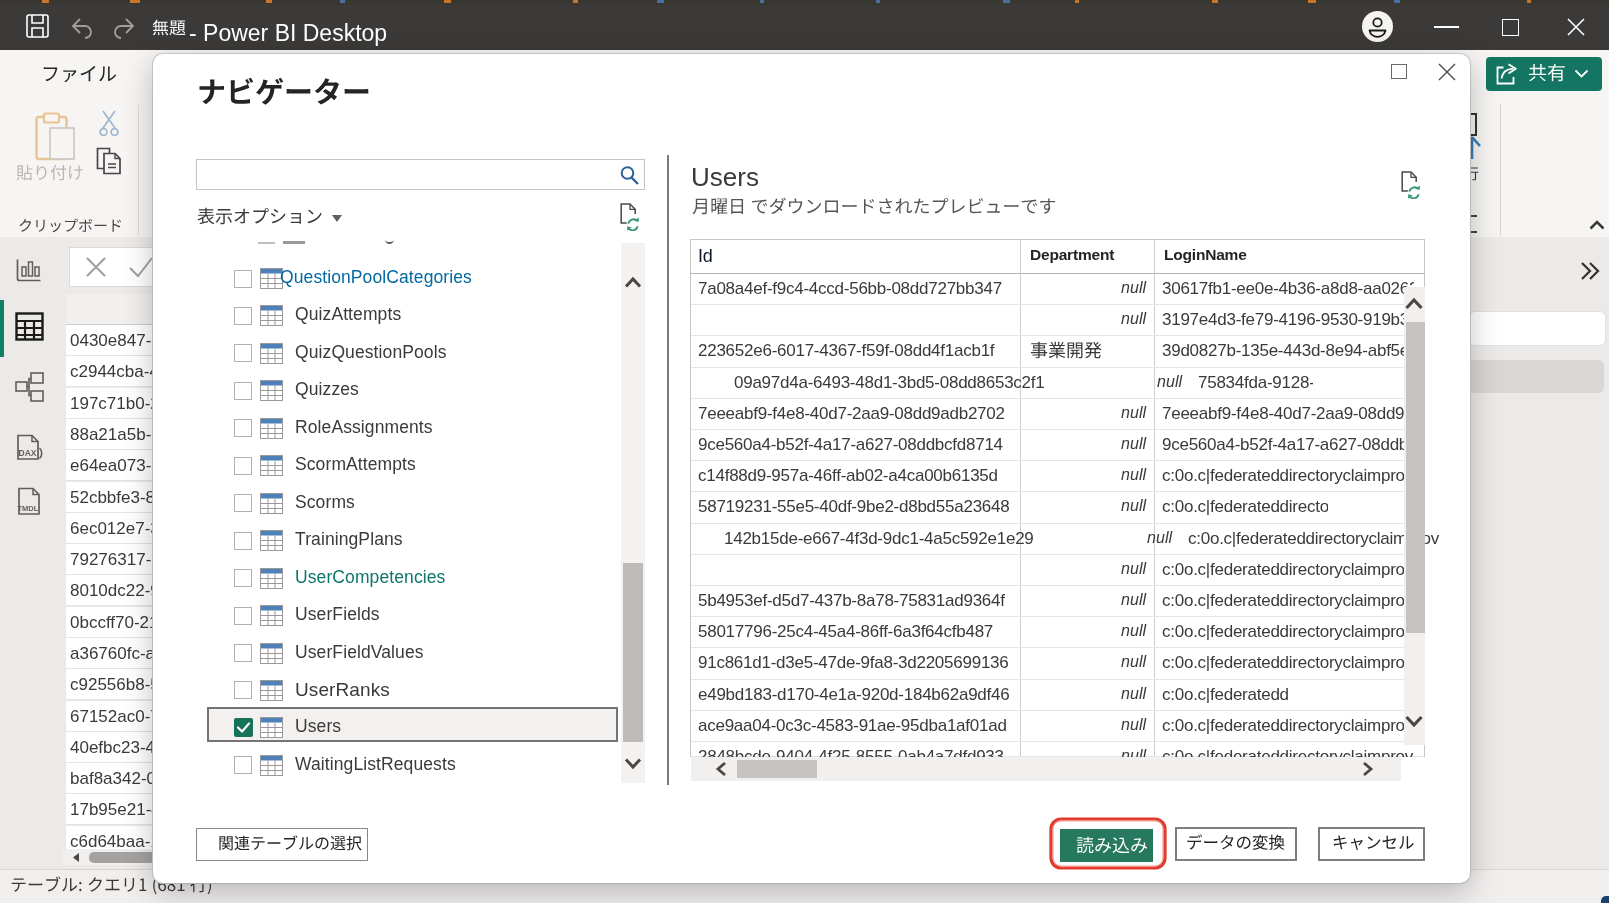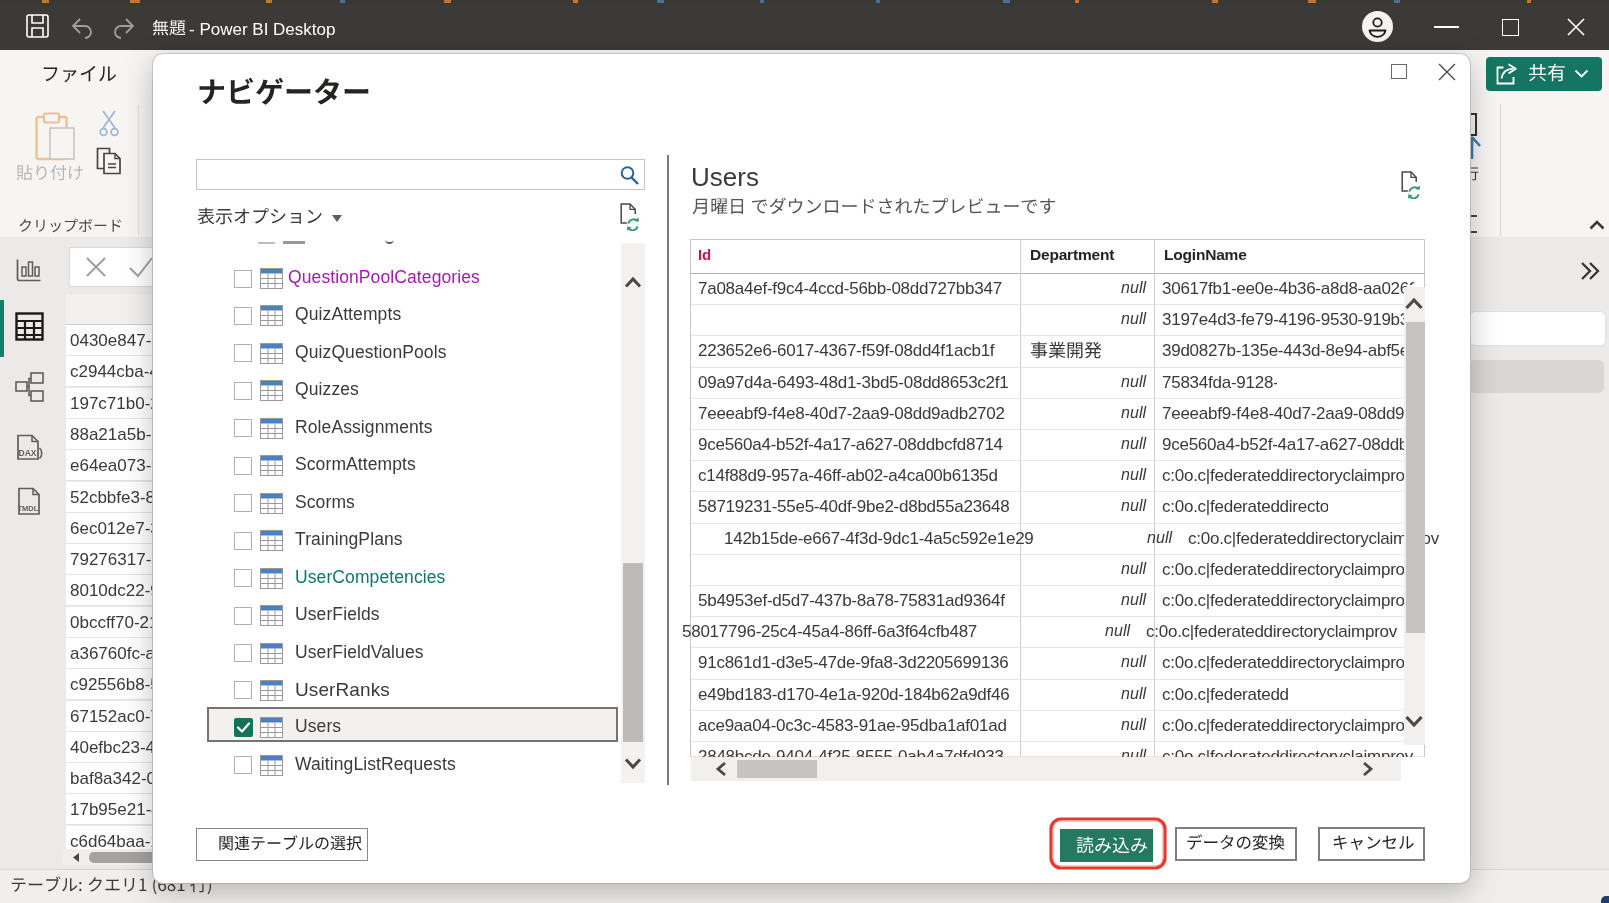--- a/index.html
+++ b/index.html
@@ -29,21 +29,21 @@
     <path d="M2 10h12a6 6 0 0 1 0 12" fill="none" stroke="#a19f9d" stroke-width="1.8"></path>
     <path d="M9 3L2 10l7 7" fill="none" stroke="#a19f9d" stroke-width="1.8"></path>
   </svg>
 <svg class="abs" style="left:113px;top:16px" width="22" height="23" viewBox="0 0 22 23">
     <path d="M20 10H8a6 6 0 0 0 0 12" fill="none" stroke="#a19f9d" stroke-width="1.8"></path>
     <path d="M13 3l7 7-7 7" fill="none" stroke="#a19f9d" stroke-width="1.8"></path>
   </svg>
 <div style="position:absolute;left:152px;top:19px;"><svg width="34.0" height="19.7" viewBox="0 0 34.0 19.7">
       <path d="M5.865 13.039000000000001C6.086 14.042000000000002 6.205 15.368 6.222 16.167L7.463000000000001 15.997000000000002C7.446000000000001 15.215000000000002 7.259 13.923 7.038 12.920000000000002ZM9.333 13.039000000000001C9.775 14.042000000000002 10.200000000000001 15.368 10.370000000000001 16.184L11.628 15.912C11.458 15.113000000000001 10.982000000000001 13.804 10.523000000000001 12.818000000000001ZM12.801 12.920000000000002C13.651000000000002 13.974 14.620000000000001 15.436000000000002 15.045000000000002 16.354L16.303 15.895000000000001C15.861 14.977 14.858 13.549000000000001 14.008000000000001 12.529ZM2.89 12.597000000000001C2.482 13.838000000000001 1.683 15.13 0.799 15.844000000000001L1.989 16.337C2.907 15.521 3.672 14.178 4.114 12.903ZM1.173 10.71V11.883000000000001H15.878000000000002V10.71H13.702000000000002V7.82H16.099V6.647H13.702000000000002V3.7910000000000004H15.47V2.635H4.675000000000001C5.015000000000001 2.1080000000000005 5.321000000000001 1.5809999999999995 5.593 1.036999999999999L4.352 0.6799999999999997C3.5360000000000005 2.3970000000000002 2.1590000000000003 4.063000000000001 0.7140000000000001 5.134C1.02 5.321 1.53 5.746 1.7510000000000001 5.9670000000000005C2.261 5.542 2.7880000000000003 5.032 3.298 4.454000000000001V6.647H0.918V7.82H3.298V10.71ZM6.324000000000001 3.7910000000000004V6.647H4.437V3.7910000000000004ZM7.446000000000001 3.7910000000000004H9.401V6.647H7.446000000000001ZM10.506 3.7910000000000004H12.512V6.647H10.506ZM6.324000000000001 7.82V10.71H4.437V7.82ZM7.446000000000001 7.82H9.401V10.71H7.446000000000001ZM10.506 7.82H12.512V10.71H10.506Z M19.941 4.505000000000001H23.256V5.797000000000001H19.941ZM19.941 2.3290000000000006H23.256V3.603999999999999H19.941ZM18.785 1.3940000000000001V6.732000000000001H24.446V1.3940000000000001ZM27.166 6.902000000000001H31.212000000000003V8.177H27.166ZM27.166 9.078H31.212000000000003V10.370000000000001H27.166ZM27.166 4.726000000000001H31.212000000000003V6.0009999999999994H27.166ZM27.404 11.611C26.758000000000003 12.393 25.67 13.158000000000001 24.599 13.668000000000001C24.854 13.838000000000001 25.279 14.246 25.448999999999998 14.450000000000001C26.520000000000003 13.855 27.744 12.886000000000001 28.492 11.934000000000001ZM29.784 12.087C30.719 12.716000000000001 31.841 13.685 32.402 14.382000000000001L33.32 13.787C32.776 13.124 31.637 12.189 30.668 11.577ZM18.955 9.911000000000001C18.887 12.019 18.598 14.297 17.578 15.538C17.85 15.725000000000001 18.207 16.116 18.377 16.371000000000002C19.04 15.589 19.431 14.484 19.686 13.260000000000002C21.216 15.555000000000001 23.749000000000002 15.946000000000002 27.438000000000002 15.946000000000002H32.963C33.031000000000006 15.623000000000001 33.235 15.113000000000001 33.422 14.858C32.419 14.892000000000001 28.22 14.892000000000001 27.438000000000002 14.892000000000001C25.364 14.875 23.613 14.773000000000001 22.27 14.195V11.798H25.16V10.812000000000001H22.27V8.993H25.448999999999998V7.99H17.782V8.993H21.165V13.549000000000001C20.655 13.124 20.213 12.597000000000001 19.89 11.9C19.958 11.237 20.009 10.574000000000002 20.043 9.911000000000001ZM25.993000000000002 3.7910000000000004V11.322000000000001H32.402V3.7910000000000004H29.223L29.733 2.4819999999999993H33.099000000000004V1.513H25.347V2.4819999999999993H28.543C28.424 2.907 28.288 3.383000000000001 28.152 3.7910000000000004Z" fill="#ffffff"></path>
     </svg></div>
-<div class="abs" style="left:189px;top:20px;font-size:17px;color:#fff"> - Power BI Desktop</div>
+<div class="abs" style="left:189px;top:20px;font-size:23px;color:#fff"> - Power BI Desktop</div>
 <svg class="abs" style="left:1362px;top:11px" width="31" height="31" viewBox="0 0 31 31">
     <circle cx="15.5" cy="15.5" r="15.5" fill="#f5f4f3"></circle>
     <circle cx="15.5" cy="11.5" r="4.2" fill="none" stroke="#1b1a19" stroke-width="1.8"></circle>
     <path d="M7.5 19.5a8.2 8.2 0 0 0 16 0z" fill="none" stroke="#1b1a19" stroke-width="1.8" stroke-linejoin="round"></path>
   </svg>
 <div class="abs" style="left:1434px;top:26px;width:25px;height:2px;background:#fff"></div>
 <div class="abs" style="left:1502px;top:19px;width:15px;height:15px;border:1.6px solid #fff"></div>
 <svg class="abs" style="left:1566px;top:17px" width="20" height="20" viewBox="0 0 20 20">
     <path d="M2 2l16 16M18 2L2 18" stroke="#fff" stroke-width="1.6"></path>
   </svg>
@@ -198,21 +198,21 @@
 <div class="abs" style="left:283px;top:241px;width:22px;height:2.5px;background:#9a9896"></div>
 <div class="abs" style="left:385px;top:236px;width:9px;height:6px;border-bottom:2px solid #605e5c;border-radius:0 0 6px 6px"></div>
 <svg style="position:absolute;left:234px;top:269.5px" width="18" height="18" viewBox="0 0 18 18">
     <rect x="0.5" y="0.5" width="17" height="17" fill="#fff" stroke="#b3b1af"></rect>
   </svg>
 <svg style="position:absolute;left:260px;top:268.0px" width="23" height="21" viewBox="0 0 23 21">
     <rect x="0.5" y="0.5" width="22" height="20" fill="#fff" stroke="#9b9997"></rect>
     <rect x="1" y="1" width="21" height="4.5" fill="#4e81ba"></rect>
     <path d="M1 10.5H22M1 15.5H22M8 5.5V20M15 5.5V20" stroke="#9b9997" fill="none"></path>
   </svg>
-<div class="abs" style="left:288px;top:267px;font-size:17.5px;color:#a21caf;letter-spacing:0.1px">QuestionPoolCategories</div>
+<div class="abs" style="left:280px;top:267px;font-size:17.5px;color:#0369a1;letter-spacing:0.1px">QuestionPoolCategories</div>
 <svg style="position:absolute;left:234px;top:306.95px" width="18" height="18" viewBox="0 0 18 18">
     <rect x="0.5" y="0.5" width="17" height="17" fill="#fff" stroke="#b3b1af"></rect>
   </svg>
 <svg style="position:absolute;left:260px;top:305.45px" width="23" height="21" viewBox="0 0 23 21">
     <rect x="0.5" y="0.5" width="22" height="20" fill="#fff" stroke="#9b9997"></rect>
     <rect x="1" y="1" width="21" height="4.5" fill="#4e81ba"></rect>
     <path d="M1 10.5H22M1 15.5H22M8 5.5V20M15 5.5V20" stroke="#9b9997" fill="none"></path>
   </svg>
 <div class="abs" style="left:295px;top:304px;font-size:17.5px;color:#3b3a39;letter-spacing:0.1px">QuizAttempts</div>
 <svg style="position:absolute;left:234px;top:344.4px" width="18" height="18" viewBox="0 0 18 18">
@@ -341,21 +341,21 @@
 <svg style="position:absolute;left:1401px;top:171px" width="22" height="28" viewBox="0 0 22 28">
     <path d="M15.2 11V6.2L10 1H1.2V20h5.6" stroke="#4a4846" stroke-width="1.5" fill="none"></path>
     <path d="M10 1.4V6.4H15" stroke="#4a4846" stroke-width="1.3" fill="none"></path>
     <path d="M8.3 20.6a5.3 5.3 0 0 1 9-2.7" stroke="#35967a" stroke-width="1.8" fill="none"></path>
     <path d="M17.6 23.2a5.3 5.3 0 0 1-9 2.5" stroke="#35967a" stroke-width="1.8" fill="none"></path>
     <path d="M18.9 14.4l-.3 4.6-4.4-1.3z" fill="#35967a"></path>
     <path d="M7 27.8l.3-4.6 4.4 1.4z" fill="#35967a"></path>
   </svg>
 <div class="abs" style="left:690px;top:239px;width:735px;height:518px;border:1px solid #c8c6c4;box-sizing:border-box;background:#fff;overflow:hidden"></div>
 <div class="abs" style="left:690px;top:239px;width:735px;height:35px;border-bottom:1px solid #b5b3b1;box-sizing:border-box"></div>
-<div class="abs" style="left:698px;top:246px;font-size:15px;font-weight:bold;color:#be185d;letter-spacing:-0.2px">Id</div>
+<div class="abs" style="left:698px;top:246px;font-size:18px;font-weight:normal;color:#0f172a;letter-spacing:-0.2px">Id</div>
 <div class="abs" style="left:1030px;top:246px;font-size:15.5px;font-weight:bold;color:#252423;letter-spacing:-0.2px">Department</div>
 <div class="abs" style="left:1164px;top:246px;font-size:15.5px;font-weight:bold;color:#252423;letter-spacing:-0.2px">LoginName</div>
 <div class="abs" style="left:1020px;top:240px;width:1px;height:516px;background:#d0cecc"></div>
 <div class="abs" style="left:1154px;top:240px;width:1px;height:516px;background:#d0cecc"></div>
 <div class="abs" style="left:691px;top:274.0px;width:733px;height:31.2px;border-bottom:1px solid #e8e6e4;box-sizing:border-box;overflow:hidden"></div>
 <div class="abs" style="left:690px;top:274.0px;width:735px;height:31.2px;overflow:hidden">
     <div class="abs" style="left:8px;top:5px;letter-spacing:-0.25px;font-size:17px;color:#3b3a39;width:318px;overflow:hidden;white-space:nowrap">7a08a4ef-f9c4-4ccd-56bb-08dd727bb347</div>
     <div class="abs" style="left:330px;top:5px;width:126px;text-align:right;font-style:italic;font-size:16px;color:#3b3a39">null</div>
     <div class="abs" style="left:472px;top:5px;letter-spacing:-0.25px;font-size:17px;color:#3b3a39;width:252px;overflow:hidden;white-space:nowrap">30617fb1-ee0e-4b36-a8d8-aa0262f1e2a8</div>
   </div>
@@ -366,21 +366,21 @@
   </div>
 <div class="abs" style="left:691px;top:336.4px;width:733px;height:31.2px;border-bottom:1px solid #e8e6e4;box-sizing:border-box;overflow:hidden"></div>
 <div class="abs" style="left:690px;top:336.4px;width:735px;height:31.2px;overflow:hidden">
     <div class="abs" style="left:8px;top:5px;letter-spacing:-0.25px;font-size:17px;color:#3b3a39;width:318px;overflow:hidden;white-space:nowrap">223652e6-6017-4367-f59f-08dd4f1acb1f</div>
     <div class="abs" style="left:340px;top:5px"><svg width="72.0" height="20.9" viewBox="0 0 72.0 20.9">
         <path d="M2.412 13.482V14.544H8.261999999999999V15.768C8.261999999999999 16.092 8.154 16.182 7.811999999999999 16.2C7.505999999999999 16.218 6.4079999999999995 16.236 5.327999999999999 16.2C5.508 16.506 5.742 17.009999999999998 5.813999999999999 17.334C7.326 17.334 8.261999999999999 17.316 8.819999999999999 17.118C9.378 16.919999999999998 9.629999999999999 16.596 9.629999999999999 15.768V14.544H13.95V15.336H15.318V12.132H17.189999999999998V11.052H15.318V8.802H9.629999999999999V7.524000000000001H15.03V4.338000000000001H9.629999999999999V3.2760000000000016H16.83V2.16H9.629999999999999V0.7200000000000006H8.261999999999999V2.16H1.206V3.2760000000000016H8.261999999999999V4.338000000000001H3.0959999999999996V7.524000000000001H8.261999999999999V8.802H2.574V9.792000000000002H8.261999999999999V11.052H0.8639999999999999V12.132H8.261999999999999V13.482ZM4.3919999999999995 5.292H8.261999999999999V6.57H4.3919999999999995ZM9.629999999999999 5.292H13.661999999999999V6.57H9.629999999999999ZM9.629999999999999 9.792000000000002H13.95V11.052H9.629999999999999ZM9.629999999999999 12.132H13.95V13.482H9.629999999999999Z M23.022 5.202C23.381999999999998 5.76 23.724 6.48 23.886 7.020000000000001H19.944V8.136H26.298000000000002V9.45H20.844V10.494H26.298000000000002V11.826H19.152V12.978H25.073999999999998C23.436 14.238 20.934 15.318 18.666 15.84C18.972 16.128 19.368 16.632 19.548 16.974C21.906 16.326 24.552 15.012 26.298000000000002 13.446V17.28H27.648V13.356C29.394 15.012 32.022 16.362 34.452 17.028C34.65 16.668 35.046 16.128 35.352000000000004 15.84C33.03 15.336 30.528 14.274000000000001 28.872 12.978H34.92V11.826H27.648V10.494H33.318V9.45H27.648V8.136H34.2V7.020000000000001H30.095999999999997C30.456 6.462 30.851999999999997 5.7780000000000005 31.212 5.094000000000001L31.14 5.0760000000000005H34.848V3.9240000000000013H32.04C32.525999999999996 3.2220000000000013 33.12 2.232000000000001 33.623999999999995 1.3140000000000018L32.238 0.9360000000000017C31.932 1.7460000000000004 31.338 2.934000000000001 30.851999999999997 3.6900000000000013L31.536 3.9240000000000013H29.357999999999997V0.7020000000000017H28.061999999999998V3.9240000000000013H25.919999999999998V0.7020000000000017H24.642V3.9240000000000013H22.428L23.364 3.564C23.094 2.844000000000001 22.445999999999998 1.7100000000000009 21.816 0.9000000000000004L20.664 1.2960000000000012C21.222 2.1060000000000016 21.852 3.186 22.104 3.9240000000000013H19.206V5.0760000000000005H23.706ZM29.7 5.0760000000000005C29.448 5.688000000000001 29.088 6.444000000000001 28.782 6.966000000000001L28.962 7.020000000000001H24.732L25.272 6.912000000000001C25.128 6.390000000000001 24.75 5.634 24.372 5.0760000000000005Z M46.188 9.81V11.772H43.668V9.81ZM40.194 11.772V12.924H42.444C42.318 13.968 41.814 15.462 40.302 16.38C40.59 16.578 41.004 16.956 41.202 17.208C42.93 16.038 43.506 14.129999999999999 43.632 12.924H46.188V16.938H47.394V12.924H49.842V11.772H47.394V9.81H49.464V8.694H40.518V9.81H42.48V11.772ZM42.894 4.950000000000001V6.516H38.934V4.950000000000001ZM42.894 3.9960000000000004H38.934V2.5200000000000014H42.894ZM51.156 4.950000000000001V6.534000000000001H47.052V4.950000000000001ZM51.156 3.9960000000000004H47.052V2.5200000000000014H51.156ZM51.804 1.4940000000000015H45.774V7.578000000000001H51.156V15.516C51.156 15.804 51.066 15.894 50.778 15.911999999999999C50.489999999999995 15.911999999999999 49.536 15.911999999999999 48.546 15.894C48.744 16.254 48.924 16.884 48.96 17.244C50.346 17.262 51.245999999999995 17.226 51.786 17.009999999999998C52.308 16.776 52.488 16.344 52.488 15.534V1.4940000000000015ZM37.602 1.4940000000000015V17.298H38.934V7.5600000000000005H44.172V1.4940000000000015Z M69.912 2.9700000000000006C69.264 3.6720000000000006 68.22 4.6080000000000005 67.338 5.3100000000000005C66.906 4.878 66.51 4.41 66.15 3.9240000000000013C67.014 3.2940000000000005 68.02199999999999 2.4300000000000015 68.814 1.6380000000000017L67.788 0.918000000000001C67.23 1.5480000000000018 66.348 2.394 65.556 3.0600000000000005C65.106 2.322000000000001 64.728 1.5660000000000007 64.422 0.7740000000000009L63.251999999999995 1.1340000000000003C64.152 3.4560000000000013 65.538 5.526 67.26599999999999 7.110000000000001H58.806C60.408 5.742000000000001 61.775999999999996 3.9780000000000015 62.55 1.8720000000000017L61.65 1.4400000000000013L61.397999999999996 1.4940000000000015H56.25V2.6820000000000004H60.75C60.318 3.5280000000000005 59.724 4.338000000000001 59.058 5.0760000000000005C58.482 4.536000000000001 57.6 3.8340000000000014 56.88 3.312000000000001L56.016 4.032C56.754 4.59 57.653999999999996 5.364000000000001 58.212 5.922000000000001C57.078 6.948 55.782 7.776 54.522 8.280000000000001C54.792 8.532 55.17 9.0 55.35 9.306000000000001C56.268 8.892 57.186 8.352 58.068 7.704000000000001V8.406H59.976V10.8V11.088000000000001H55.8V12.348H59.832C59.508 13.842 58.464 15.282 55.422 16.308C55.71 16.56 56.124 17.046 56.286 17.37C59.814 16.128 60.912 14.292 61.217999999999996 12.348H64.476V15.228C64.476 16.74 64.872 17.154 66.402 17.154C66.726 17.154 68.43599999999999 17.154 68.75999999999999 17.154C70.092 17.154 70.47 16.488 70.614 14.184C70.23599999999999 14.094 69.696 13.878 69.39 13.644C69.318 15.57 69.228 15.911999999999999 68.652 15.911999999999999C68.292 15.911999999999999 66.87 15.911999999999999 66.582 15.911999999999999C65.97 15.911999999999999 65.862 15.822 65.862 15.246V12.348H70.164V11.088000000000001H65.862V8.406H67.968V7.704000000000001C68.75999999999999 8.334 69.624 8.874 70.542 9.288C70.758 8.928 71.172 8.406 71.496 8.136C70.25399999999999 7.65 69.102 6.93 68.094 6.048C69.012 5.3820000000000014 70.092 4.5 70.92 3.6900000000000013ZM61.326 8.406H64.476V11.088000000000001H61.326V10.818000000000001Z" fill="#3b3a39"></path>
       </svg></div>
     <div class="abs" style="left:472px;top:5px;letter-spacing:-0.25px;font-size:17px;color:#3b3a39;width:252px;overflow:hidden;white-space:nowrap">39d0827b-135e-443d-8e94-abf5e4cd1acb</div>
   </div>
 <div class="abs" style="left:691px;top:367.6px;width:733px;height:31.2px;border-bottom:1px solid #e8e6e4;box-sizing:border-box;overflow:hidden"></div>
-<div class="abs" style="left:690px;top:367.6px;width:587px;height:31.2px;overflow:hidden">
+<div class="abs" style="left:726px;top:367.6px;width:587px;height:31.2px;overflow:hidden">
     <div class="abs" style="left:8px;top:5px;letter-spacing:-0.25px;font-size:17px;color:#3b3a39;width:318px;overflow:hidden;white-space:nowrap">09a97d4a-6493-48d1-3bd5-08dd8653c2f1</div>
     <div class="abs" style="left:330px;top:5px;width:126px;text-align:right;font-style:italic;font-size:16px;color:#3b3a39">null</div>
     <div class="abs" style="left:472px;top:5px;letter-spacing:-0.25px;font-size:17px;color:#3b3a39;width:252px;overflow:hidden;white-space:nowrap">75834fda-9128-4e97-b7b6-aa6cbc53c2f1</div>
   </div>
 <div class="abs" style="left:691px;top:398.8px;width:733px;height:31.2px;border-bottom:1px solid #e8e6e4;box-sizing:border-box;overflow:hidden"></div>
 <div class="abs" style="left:690px;top:398.8px;width:735px;height:31.2px;overflow:hidden">
     <div class="abs" style="left:8px;top:5px;letter-spacing:-0.25px;font-size:17px;color:#3b3a39;width:318px;overflow:hidden;white-space:nowrap">7eeeabf9-f4e8-40d7-2aa9-08dd9adb2702</div>
     <div class="abs" style="left:330px;top:5px;width:126px;text-align:right;font-style:italic;font-size:16px;color:#3b3a39">null</div>
     <div class="abs" style="left:472px;top:5px;letter-spacing:-0.25px;font-size:17px;color:#3b3a39;width:252px;overflow:hidden;white-space:nowrap">7eeeabf9-f4e8-40d7-2aa9-08dd9adb2702</div>
   </div>
@@ -413,21 +413,21 @@
     <div class="abs" style="left:330px;top:5px;width:126px;text-align:right;font-style:italic;font-size:16px;color:#3b3a39">null</div>
     <div class="abs" style="left:472px;top:5px;letter-spacing:-0.25px;font-size:17px;color:#3b3a39;width:252px;overflow:hidden;white-space:nowrap">c:0o.c|federateddirectoryclaimprovider</div>
   </div>
 <div class="abs" style="left:691px;top:586.0px;width:733px;height:31.2px;border-bottom:1px solid #e8e6e4;box-sizing:border-box;overflow:hidden"></div>
 <div class="abs" style="left:690px;top:586.0px;width:735px;height:31.2px;overflow:hidden">
     <div class="abs" style="left:8px;top:5px;letter-spacing:-0.25px;font-size:17px;color:#3b3a39;width:318px;overflow:hidden;white-space:nowrap">5b4953ef-d5d7-437b-8a78-75831ad9364f</div>
     <div class="abs" style="left:330px;top:5px;width:126px;text-align:right;font-style:italic;font-size:16px;color:#3b3a39">null</div>
     <div class="abs" style="left:472px;top:5px;letter-spacing:-0.25px;font-size:17px;color:#3b3a39;width:252px;overflow:hidden;white-space:nowrap">c:0o.c|federateddirectoryclaimprovider</div>
   </div>
 <div class="abs" style="left:691px;top:617.2px;width:733px;height:31.2px;border-bottom:1px solid #e8e6e4;box-sizing:border-box;overflow:hidden"></div>
-<div class="abs" style="left:674px;top:617.2px;width:735px;height:31.2px;overflow:hidden">
+<div class="abs" style="left:690px;top:617.2px;width:735px;height:31.2px;overflow:hidden">
     <div class="abs" style="left:8px;top:5px;letter-spacing:-0.25px;font-size:17px;color:#3b3a39;width:318px;overflow:hidden;white-space:nowrap">58017796-25c4-45a4-86ff-6a3f64cfb487</div>
     <div class="abs" style="left:330px;top:5px;width:126px;text-align:right;font-style:italic;font-size:16px;color:#3b3a39">null</div>
     <div class="abs" style="left:472px;top:5px;letter-spacing:-0.25px;font-size:17px;color:#3b3a39;width:252px;overflow:hidden;white-space:nowrap">c:0o.c|federateddirectoryclaimprovider</div>
   </div>
 <div class="abs" style="left:691px;top:648.4px;width:733px;height:31.2px;border-bottom:1px solid #e8e6e4;box-sizing:border-box;overflow:hidden"></div>
 <div class="abs" style="left:690px;top:648.4px;width:735px;height:31.2px;overflow:hidden">
     <div class="abs" style="left:8px;top:5px;letter-spacing:-0.25px;font-size:17px;color:#3b3a39;width:318px;overflow:hidden;white-space:nowrap">91c861d1-d3e5-47de-9fa8-3d2205699136</div>
     <div class="abs" style="left:330px;top:5px;width:126px;text-align:right;font-style:italic;font-size:16px;color:#3b3a39">null</div>
     <div class="abs" style="left:472px;top:5px;letter-spacing:-0.25px;font-size:17px;color:#3b3a39;width:252px;overflow:hidden;white-space:nowrap">c:0o.c|federateddirectoryclaimprovider</div>
   </div>

